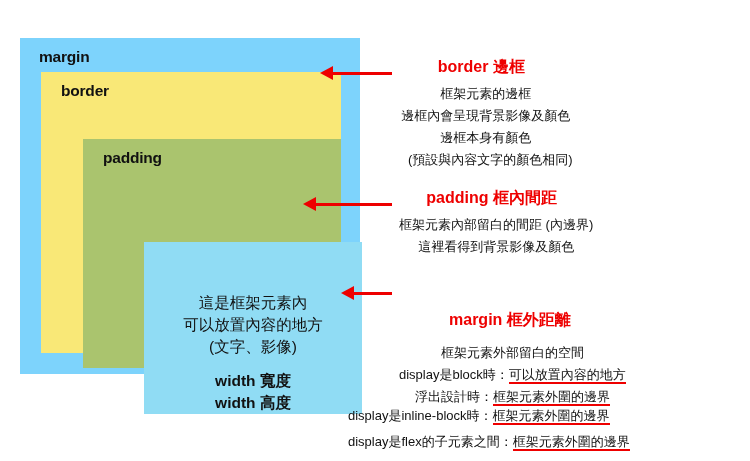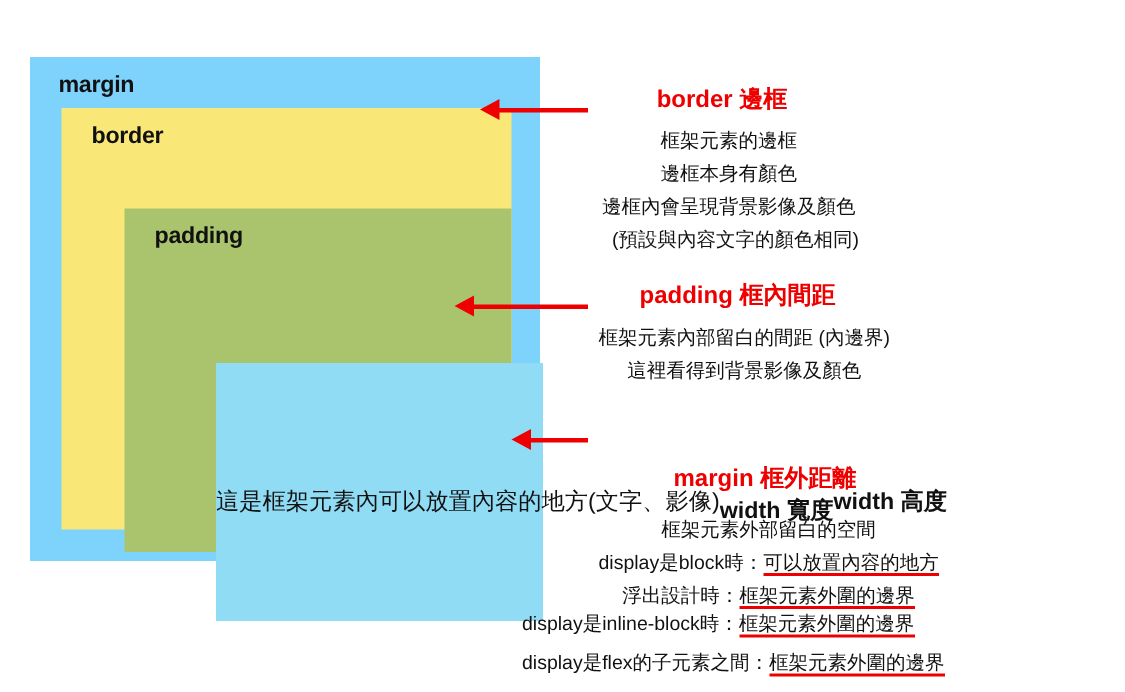--- a/index.html
+++ b/index.html
@@ -78,23 +78,23 @@
     top: 11px;
   }
 
   #content-box {
     left: 61px;
     top: 103px;
     width: 218px;
     height: 172px;
     background: #90dcf4;
     display: flex;
-    flex-direction: row;
+    flex-direction: column;
     align-items: center;
-    justify-content: space-between;
+    justify-content: flex-end;
     padding-top: 14px;
     box-sizing: border-box;
   }
   .content-line {
     font-size: 15.5px;
     line-height: 22px;
     color: #111111;
     white-space: nowrap;
     text-align: center;
   }
@@ -230,22 +230,22 @@
   <span class="head"></span>
   <span class="shaft"></span>
 </div>
 
 <div id="annotations">
 
   <div class="ann-group" id="group-border">
     <div class="ann-heading">border 邊框</div>
     <div class="ann-body">
       <div class="ann-line">框架元素的邊框</div>
+      <div class="ann-line">邊框內會呈現背景影像及顏色</div>
       <div class="ann-line">邊框本身有顏色</div>
-      <div class="ann-line">邊框內會呈現背景影像及顏色</div>
       <div class="ann-line indent">(預設與內容文字的顏色相同)</div>
     </div>
   </div>
 
   <div class="ann-group" id="group-padding">
     <div class="ann-heading">padding 框內間距</div>
     <div class="ann-body">
       <div class="ann-line">框架元素內部留白的間距 (內邊界)</div>
       <div class="ann-line">這裡看得到背景影像及顏色</div>
     </div>

